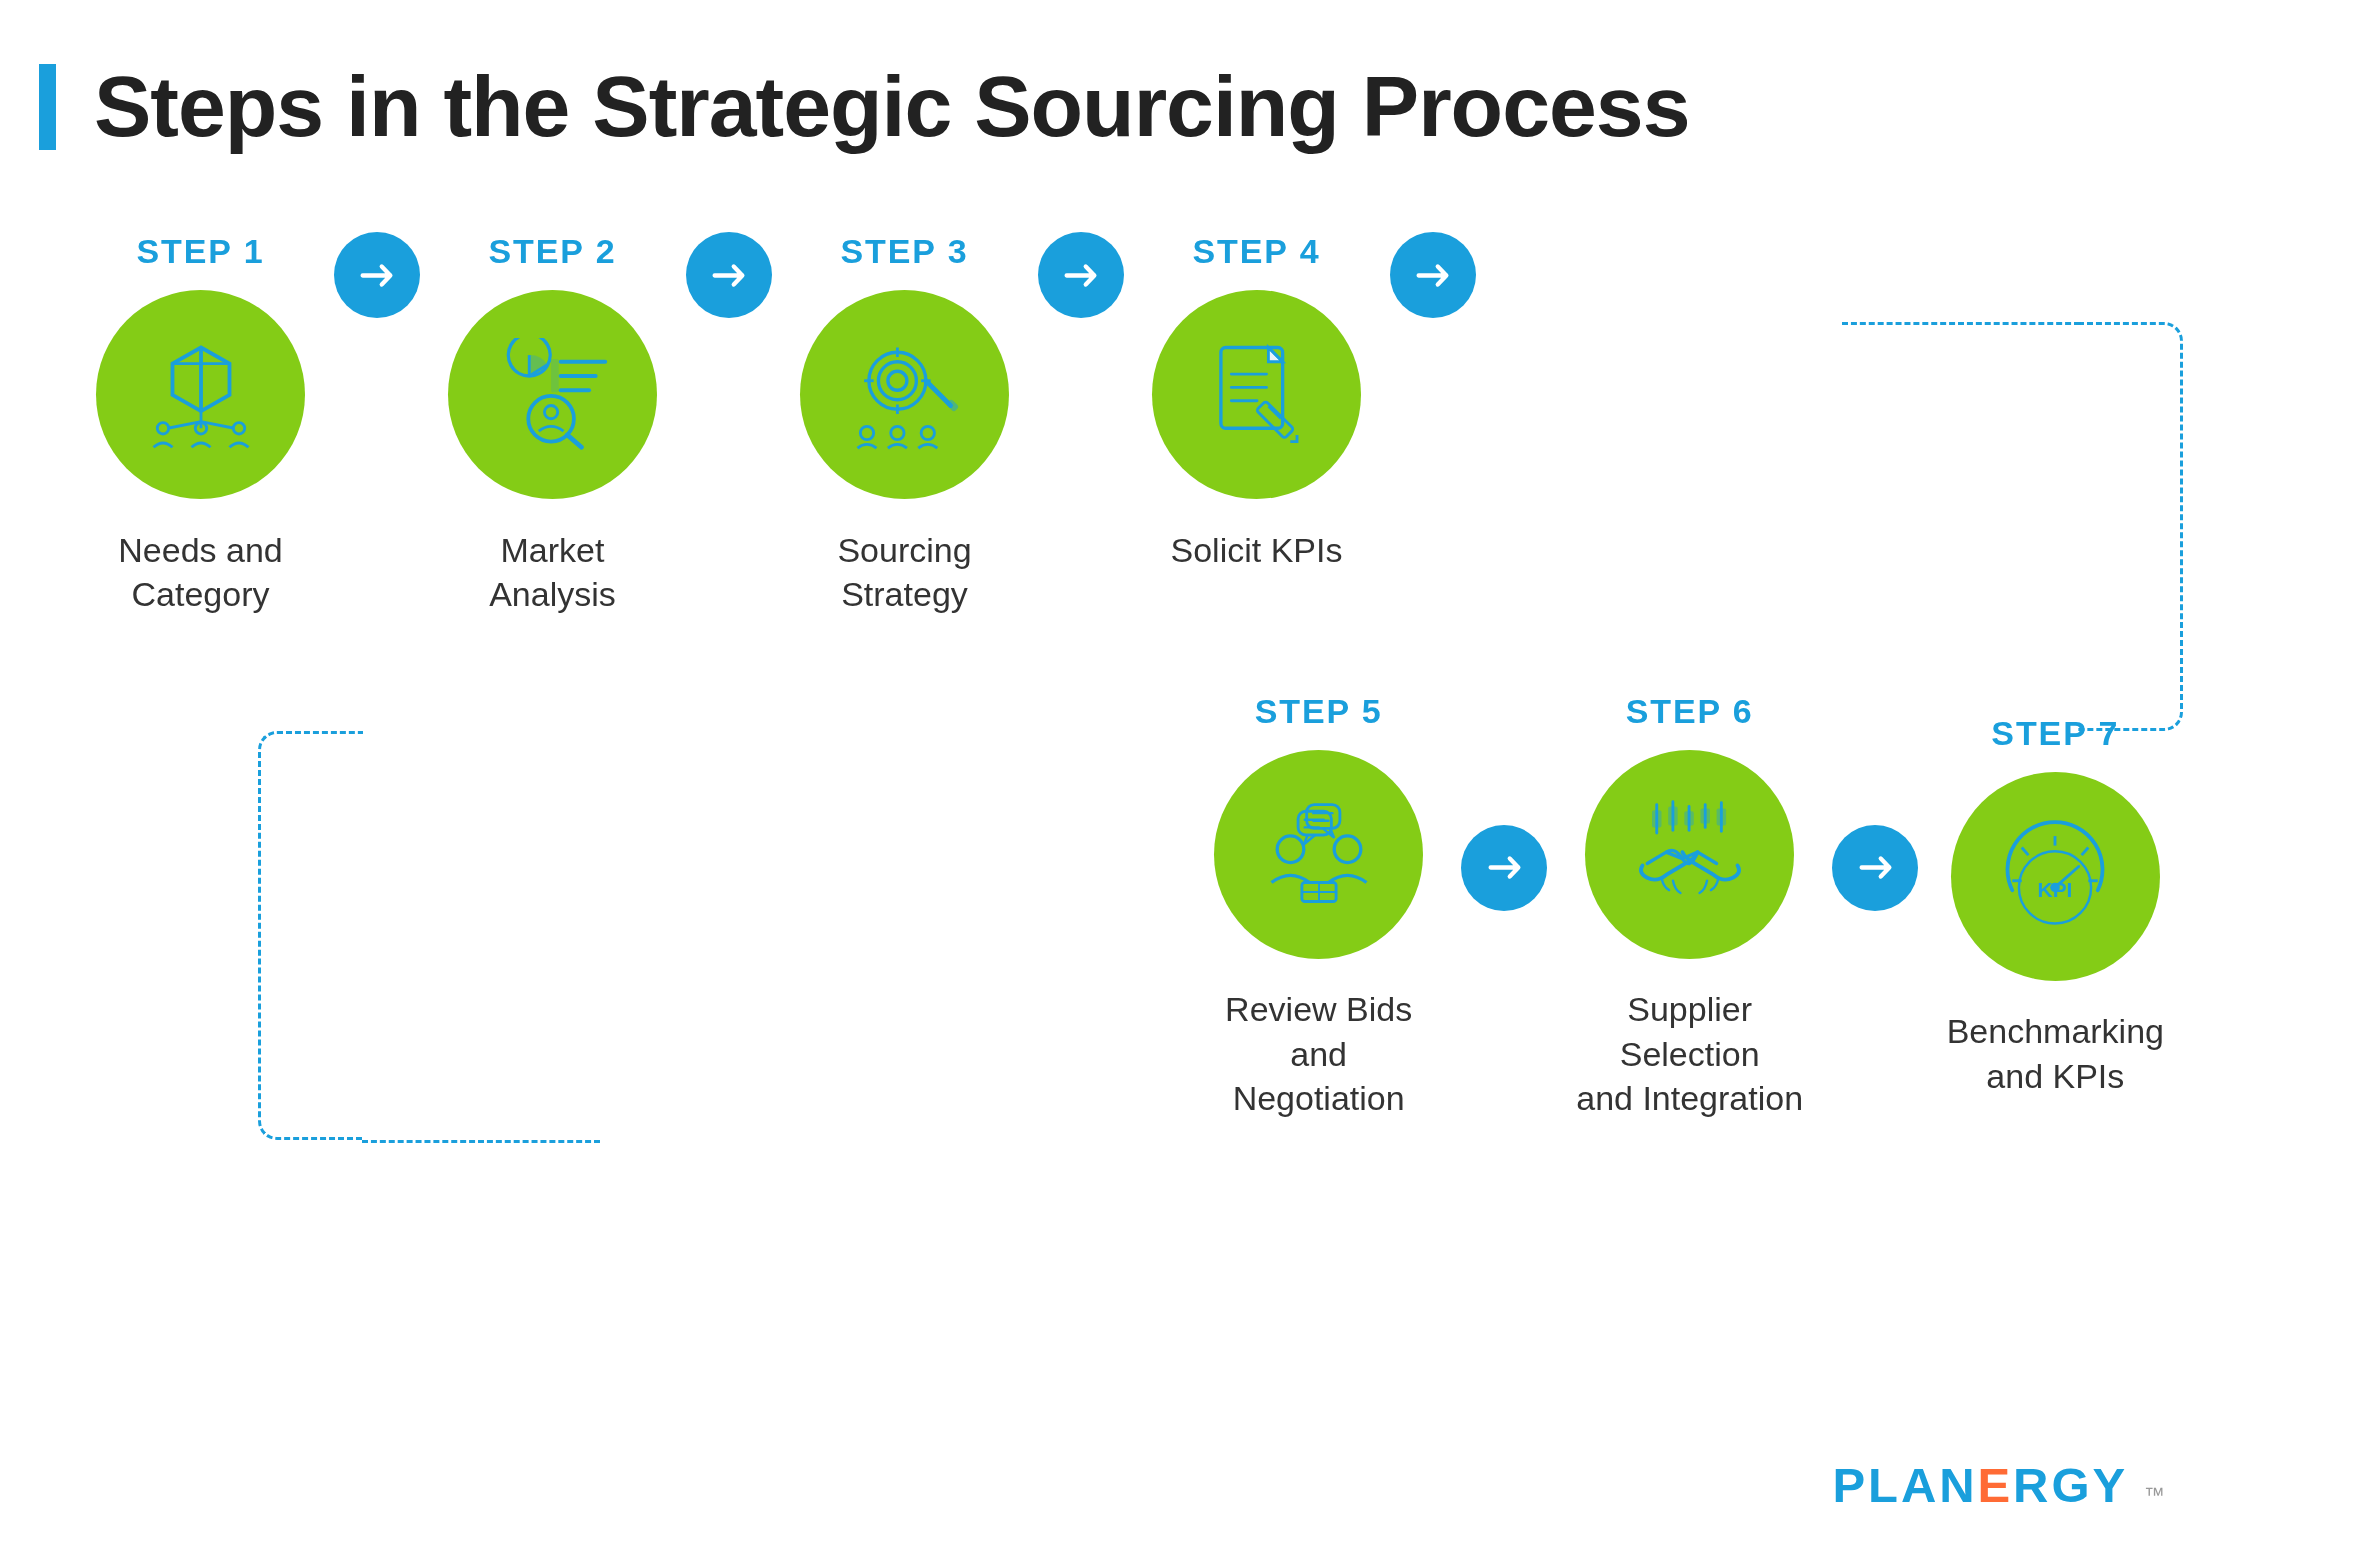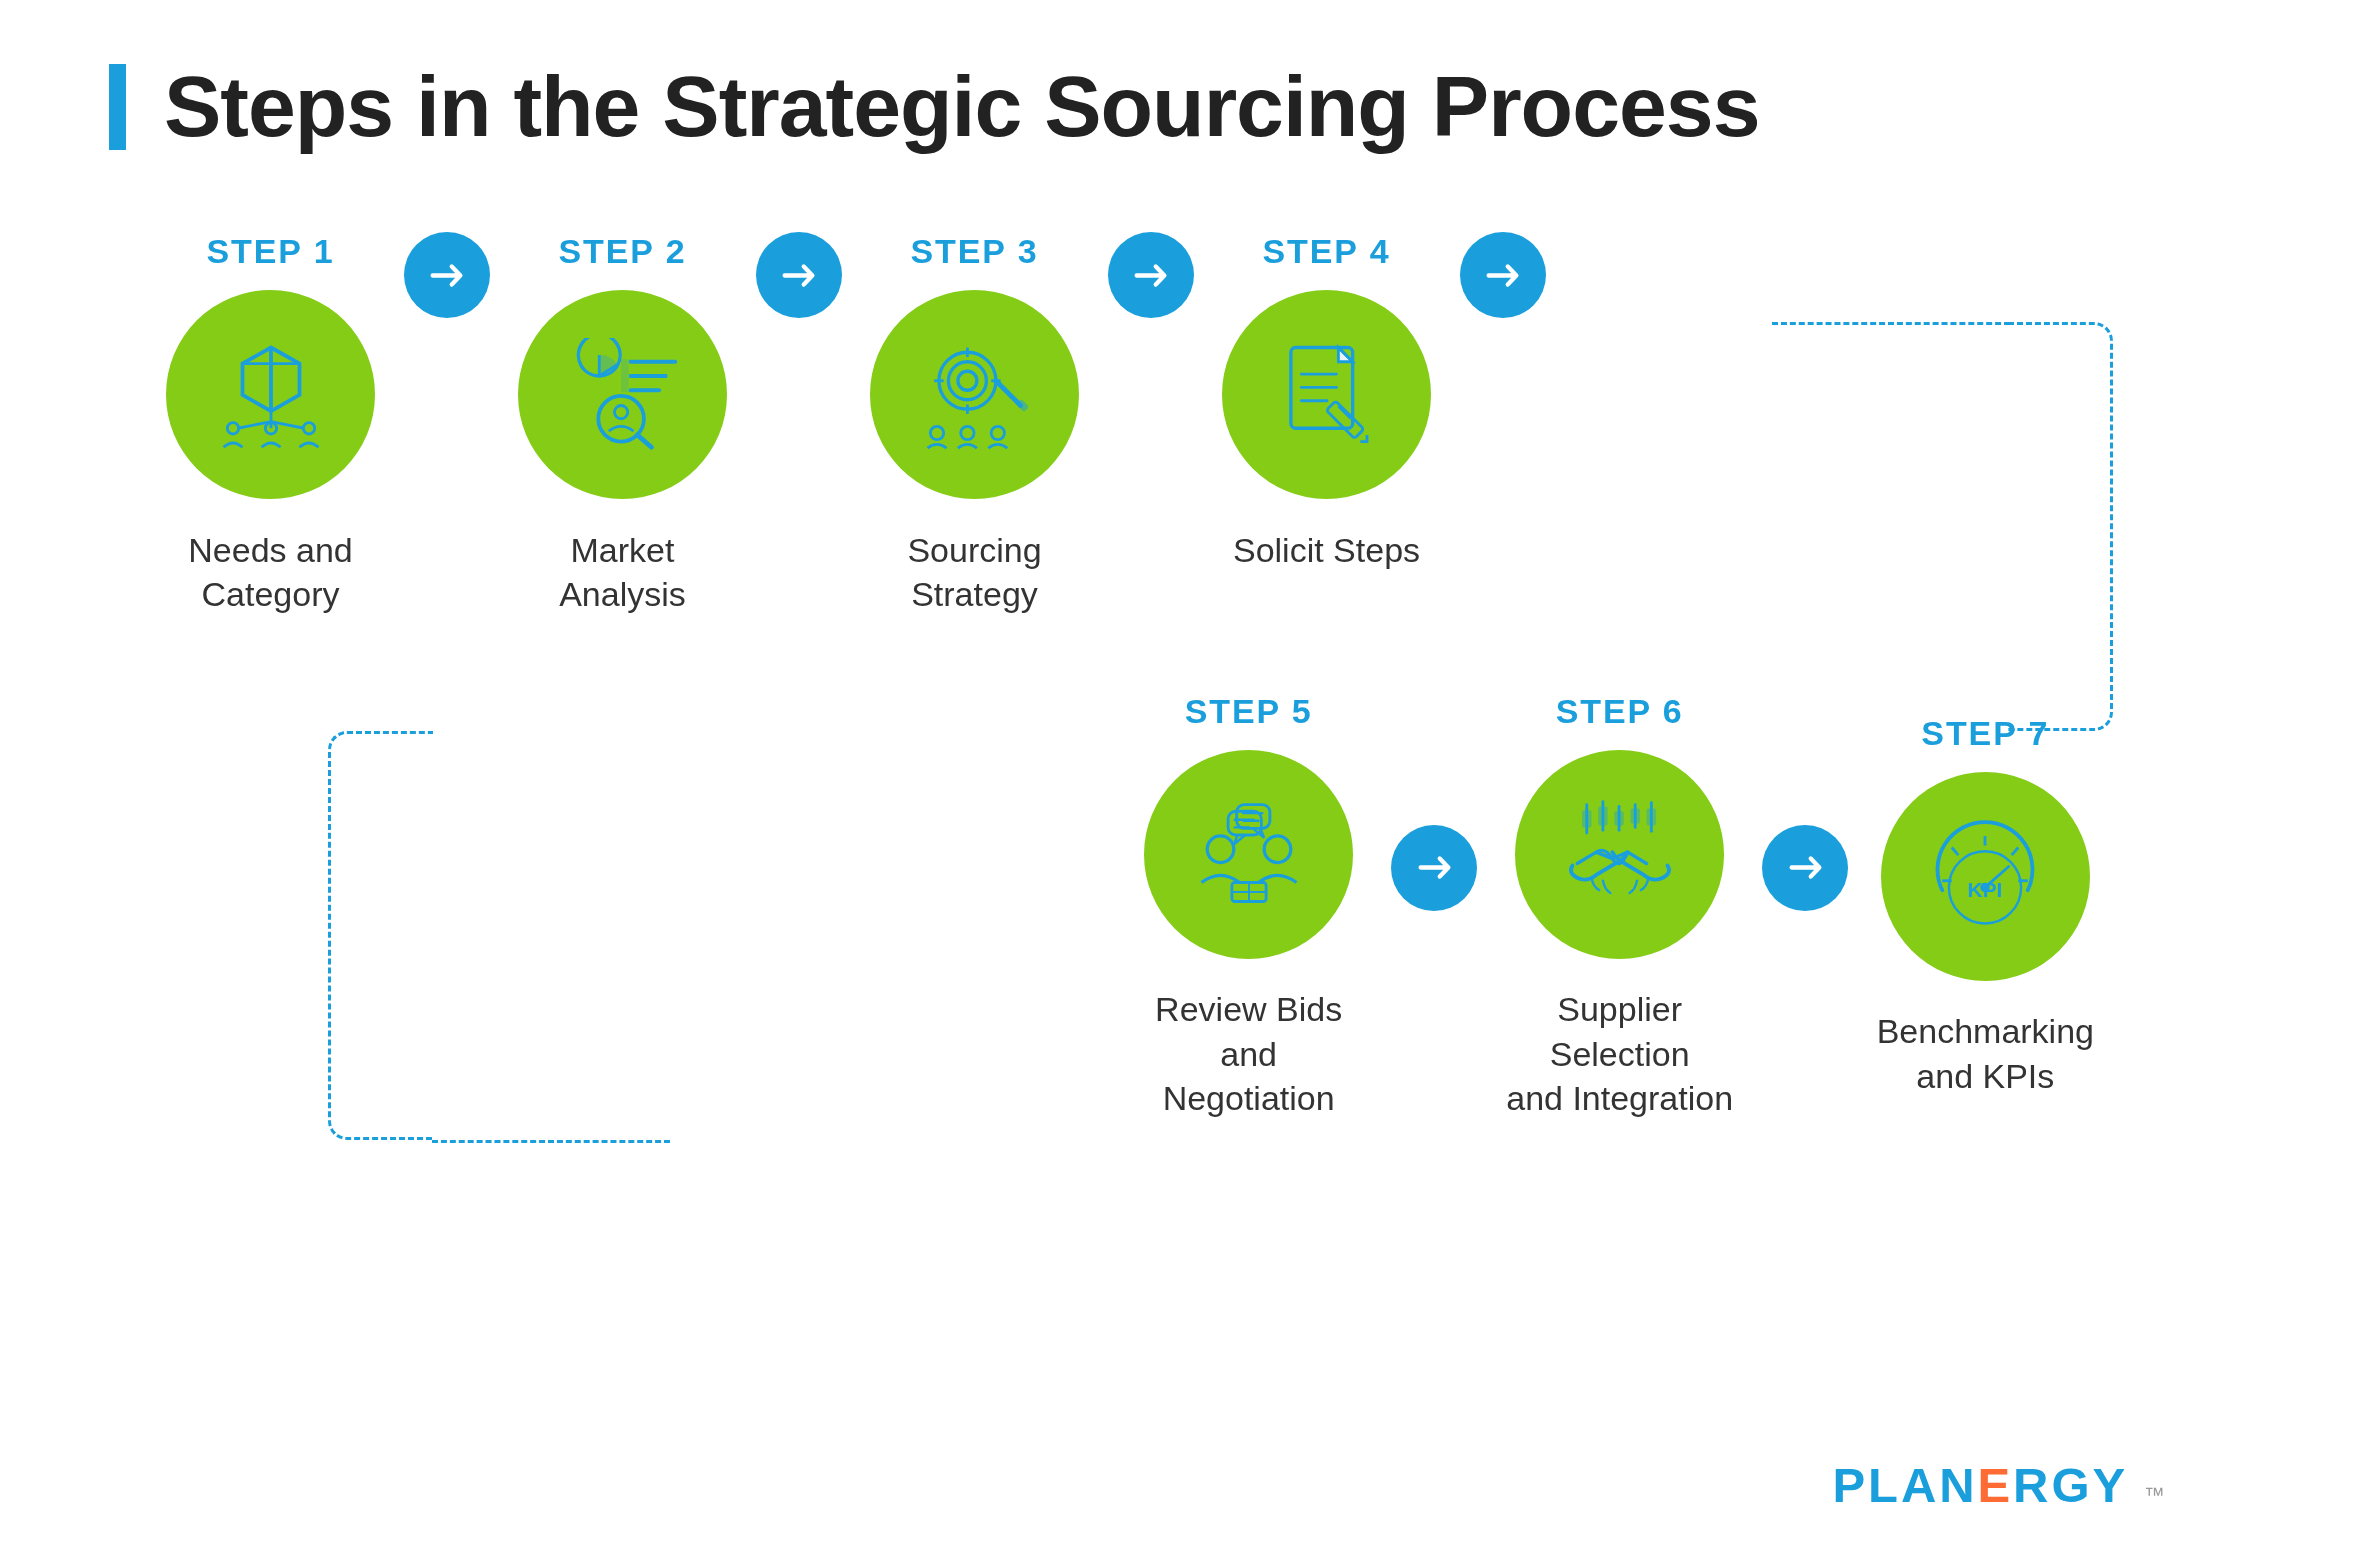--- a/index.html
+++ b/index.html
@@ -10,21 +10,21 @@
       height: 1551px;
       overflow: hidden;
       position: relative;
     }
 
     .page-container {
       width: 2260px;
       height: 1551px;
       background: #ffffff;
       position: relative;
-      padding: 57px 109px;
+      padding: 57px 39px;
     }
 
     
     .title-area {
       display: flex;
       align-items: center;
       margin-bottom: 76px;
     }
 
     .title-accent {
@@ -289,21 +289,21 @@
 
             <line x1="33" y1="38" x2="70" y2="38" stroke="#1a9fdc" stroke-width="3" stroke-linecap="round"></line>
             <line x1="33" y1="52" x2="70" y2="52" stroke="#1a9fdc" stroke-width="3" stroke-linecap="round"></line>
             <line x1="33" y1="66" x2="60" y2="66" stroke="#1a9fdc" stroke-width="3" stroke-linecap="round"></line>
 
             <rect x="72" y="65" width="14" height="42" rx="3" transform="rotate(-45,79,86)" stroke="#1a9fdc" stroke-width="3" fill="none"></rect>
             <path d="M95,105 L100,110 L105,105" stroke="#1a9fdc" stroke-width="3" fill="none" transform="rotate(-45,100,107)"></path>
             <line x1="72" y1="72" x2="85" y2="85" stroke="#1a9fdc" stroke-width="2.5"></line>
           </svg>
         </div>
-        <div class="step-name">Solicit Steps</div>
+        <div class="step-name">Solicit KPIs</div>
       </div>
 
       <div class="arrow-circle" style="background: #1a9fdc;">
         <svg viewBox="0 0 45 45" fill="none" xmlns="http://www.w3.org/2000/svg">
           <path d="M8 22.5 H37 M28 13 L37 22.5 L28 32" stroke="white" stroke-width="4.5" stroke-linecap="round" stroke-linejoin="round"></path>
         </svg>
       </div>
 
     </div>
 

